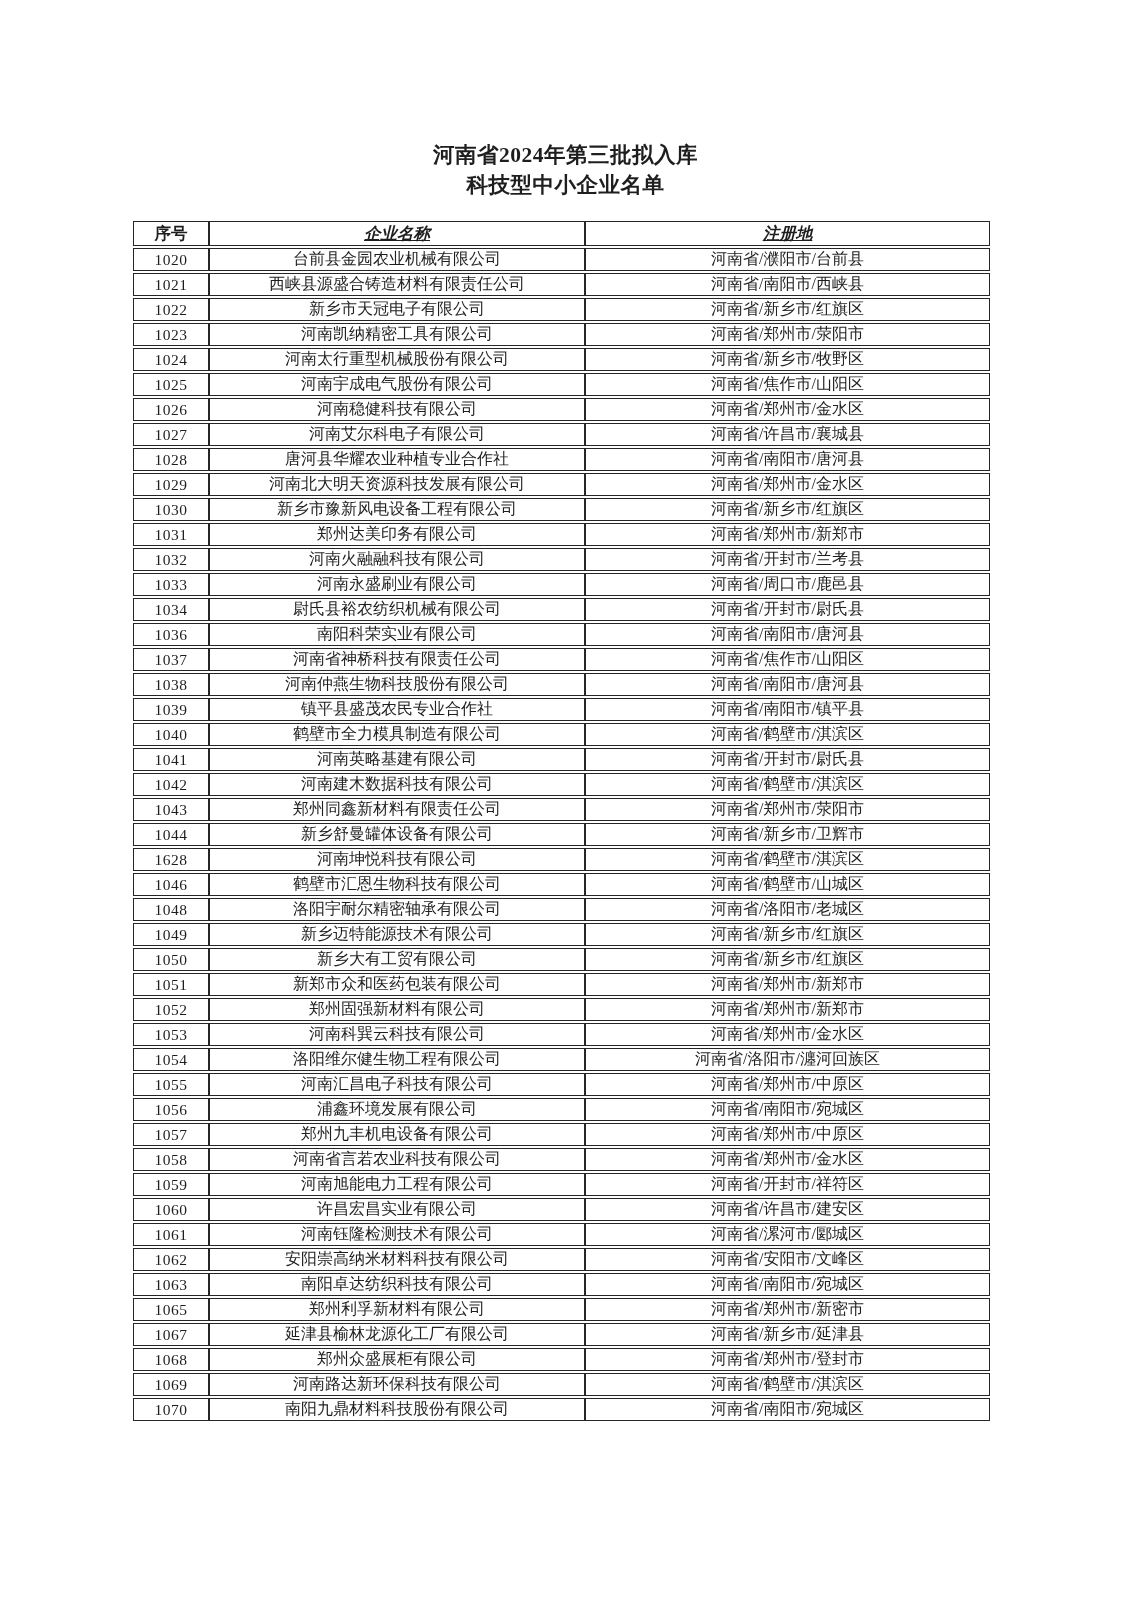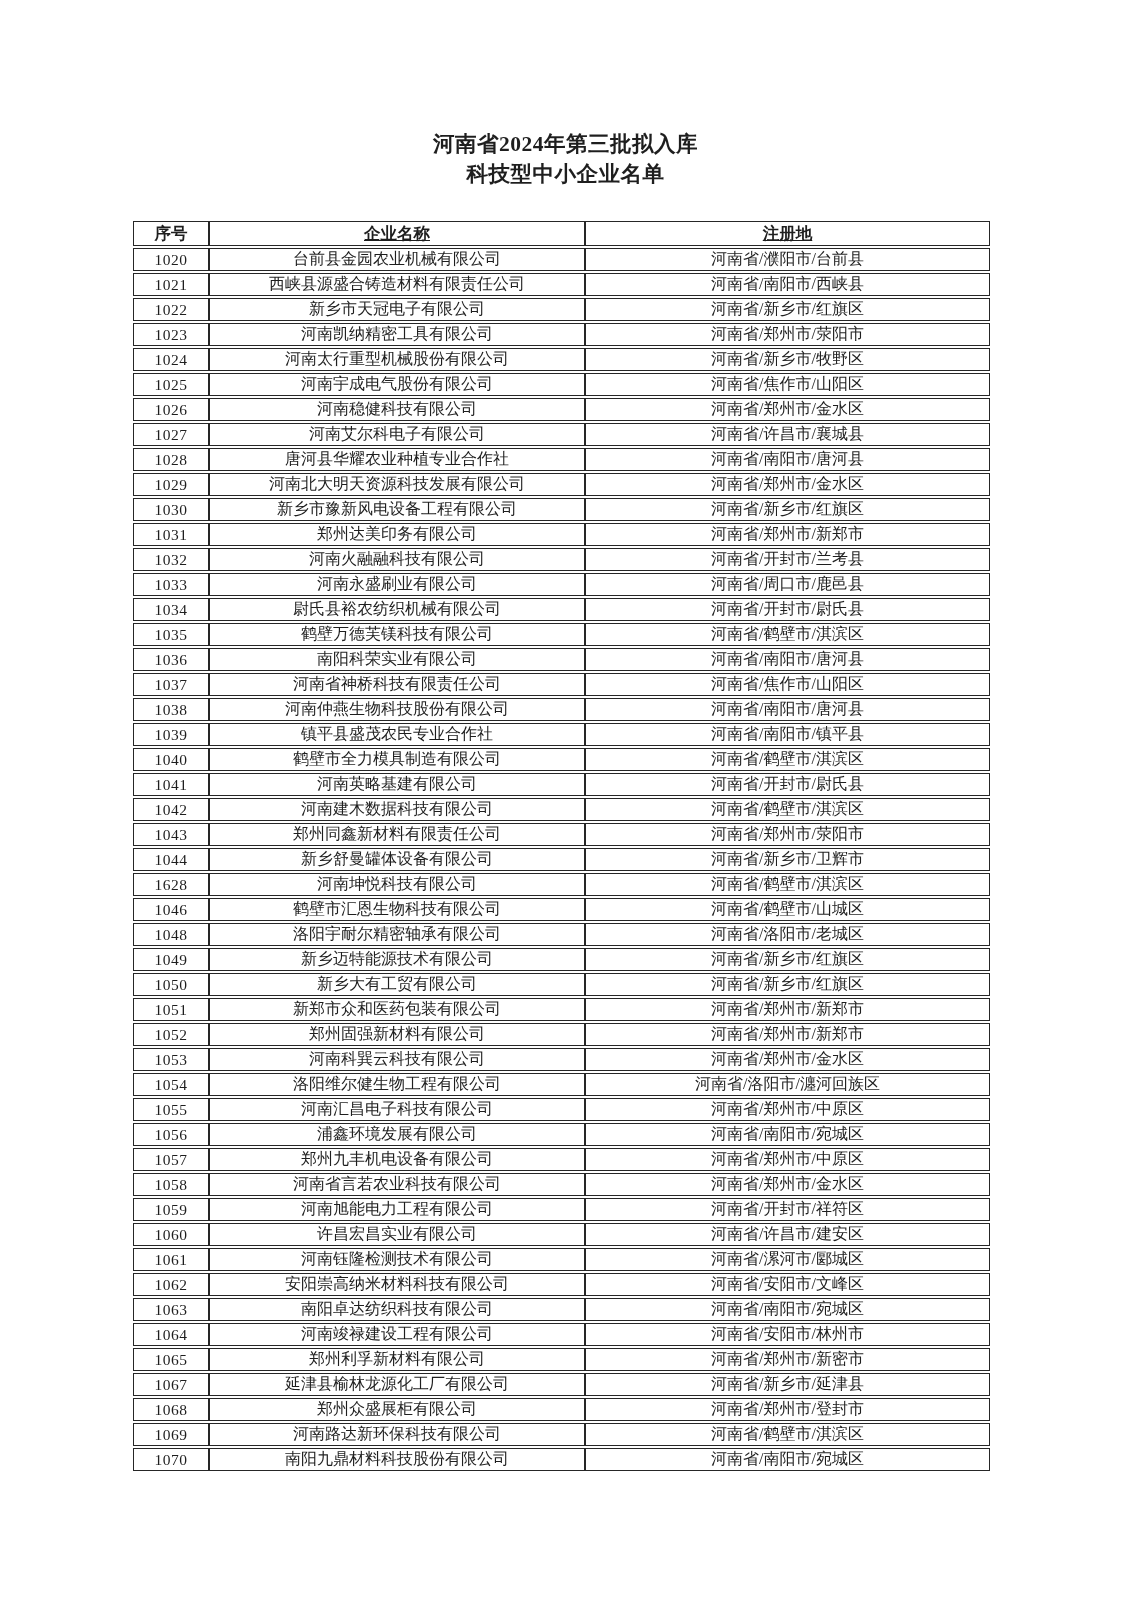--- a/index.html
+++ b/index.html
@@ -11,21 +11,21 @@
     position: relative;
     width: 1131px;
     height: 1600px;
     background: #ffffff;
     font-family: "Liberation Serif", "DejaVu Serif", serif;
     color: #1e1e1e;
     overflow: hidden;
   }
   .title-block {
     position: absolute;
-    top: 129px;
+    top: 140px;
     left: 0;
     width: 1131px;
     text-align: center;
   }
   .title-line {
     font-size: 21.5px;
     font-weight: bold;
     line-height: 30px;
     letter-spacing: 0.5px;
   }
@@ -47,21 +47,21 @@
     vertical-align: middle;
     padding: 0;
     white-space: nowrap;
     overflow: hidden;
   }
   th {
     height: 23px;
     font-size: 16.5px;
     font-weight: bold;
   }
-  th .u { text-decoration: underline; }
+  th .u { text-decoration: underline; font-style: italic; }
   td {
     height: 19.5px;
     font-size: 16px;
     font-weight: normal;
   }
   td.num {
     font-size: 15.5px;
     letter-spacing: 0.5px;
     margin-top: 40px;
   }
@@ -165,25 +165,20 @@
           <td class="num">1033</td>
           <td>河南永盛刷业有限公司</td>
           <td>河南省/周口市/鹿邑县</td>
         </tr>
         <tr>
           <td class="num">1034</td>
           <td>尉氏县裕农纺织机械有限公司</td>
           <td>河南省/开封市/尉氏县</td>
         </tr>
         <tr>
-          <td class="num">1035</td>
-          <td>鹤壁万德芙镁科技有限公司</td>
-          <td>河南省/鹤壁市/淇滨区</td>
-        </tr>
-        <tr>
           <td class="num">1036</td>
           <td>南阳科荣实业有限公司</td>
           <td>河南省/南阳市/唐河县</td>
         </tr>
         <tr>
           <td class="num">1037</td>
           <td>河南省神桥科技有限责任公司</td>
           <td>河南省/焦作市/山阳区</td>
         </tr>
         <tr>
@@ -305,25 +300,20 @@
           <td class="num">1062</td>
           <td>安阳崇高纳米材料科技有限公司</td>
           <td>河南省/安阳市/文峰区</td>
         </tr>
         <tr>
           <td class="num">1063</td>
           <td>南阳卓达纺织科技有限公司</td>
           <td>河南省/南阳市/宛城区</td>
         </tr>
         <tr>
-          <td class="num">1064</td>
-          <td>河南竣禄建设工程有限公司</td>
-          <td>河南省/安阳市/林州市</td>
-        </tr>
-        <tr>
           <td class="num">1065</td>
           <td>郑州利孚新材料有限公司</td>
           <td>河南省/郑州市/新密市</td>
         </tr>
         <tr>
           <td class="num">1067</td>
           <td>延津县榆林龙源化工厂有限公司</td>
           <td>河南省/新乡市/延津县</td>
         </tr>
         <tr>

